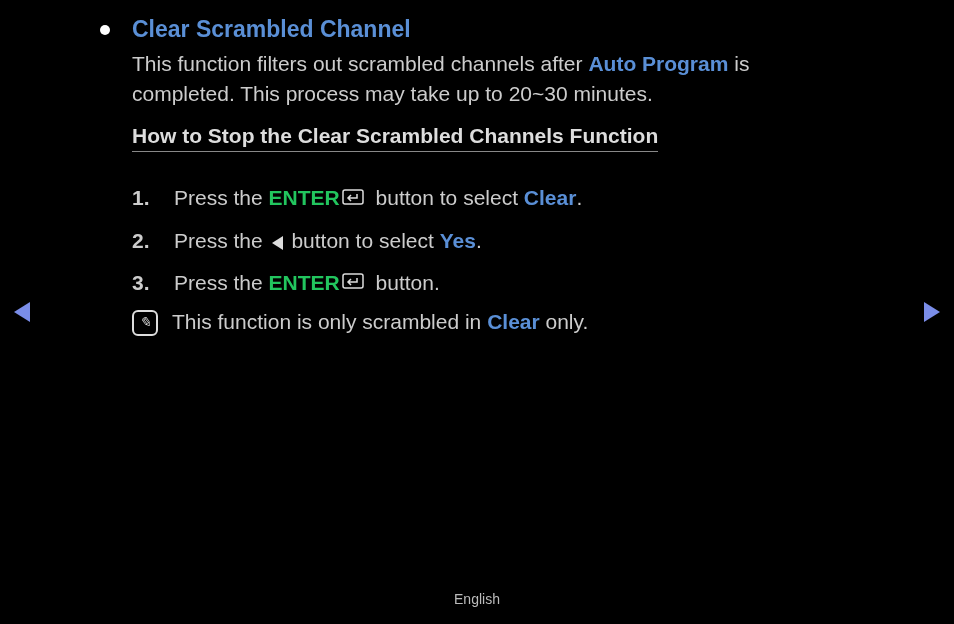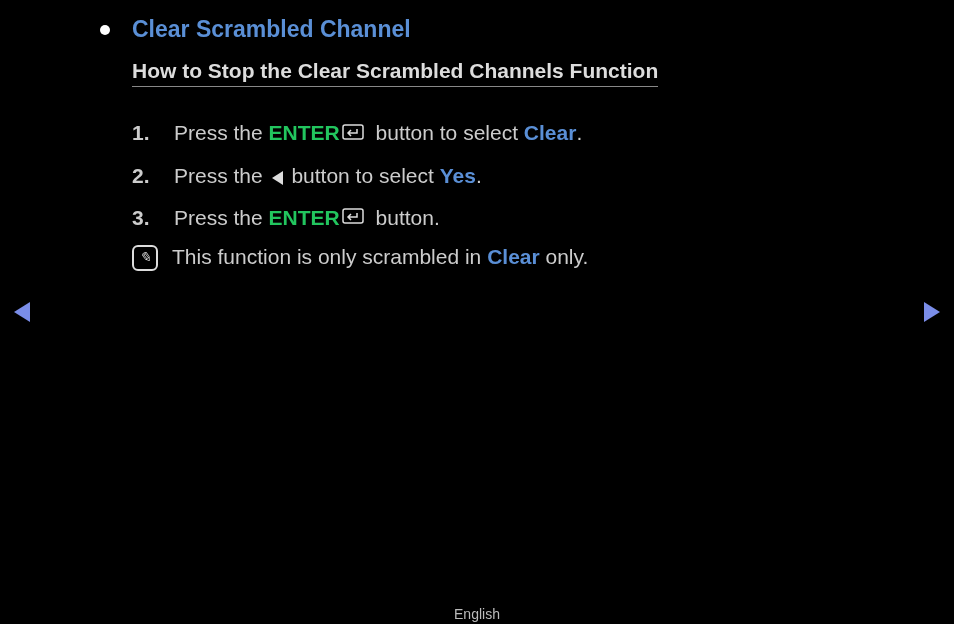--- a/index.html
+++ b/index.html
@@ -15,21 +15,21 @@
       font-family: Arial, Helvetica, sans-serif;
       position: relative;
       overflow: hidden;
     }
     .content {
       padding: 16px 100px 0 100px;
     }
     .title-row {
       display: flex;
       align-items: center;
-      margin-bottom: 16px;
+      margin-bottom: 6px;
     }
     .bullet {
       width: 10px;
       height: 10px;
       background: #fff;
       border-radius: 50%;
       margin-right: 22px;
       flex-shrink: 0;
     }
     .title {
@@ -143,34 +143,37 @@
       top: 302px;
       width: 0;
       height: 0;
       border-top: 10px solid transparent;
       border-bottom: 10px solid transparent;
       border-left: 16px solid #7a8de8;
       cursor: pointer;
     }
     .footer {
       position: absolute;
-      bottom: 2px;
+      bottom: 17px;
       width: 100%;
       text-align: center;
       font-size: 14px;
       color: #bbb;
     }
   </style>
 </head>
 <body>
 
 <div class="content">
   <div class="title-row">
     <div class="bullet"></div>
     <div class="title">Clear Scrambled Channel</div>
+  </div>
+  <div class="desc">
+    <span>This function filters out scrambled channels after </span><span class="hl">Auto Program</span><span> is completed. This process may take up to 20~30 minutes.</span>
   </div>
   <div class="section-heading">How to Stop the Clear Scrambled Channels Function</div>
   <div class="steps">
     <div class="step">
       <div class="step-num">1.</div>
       <div class="step-text">
         <span>Press the </span><span class="bold">ENTER</span><span class="enter-icon"><svg width="26" height="18" viewBox="0 0 26 18">
               <rect x="1" y="1" width="20" height="14" rx="2" fill="none" stroke="#ddd" stroke-width="1.5"></rect>
               <path d="M 15 5 L 15 9 L 7 9 M 9 6 L 6 9 L 9 12" fill="none" stroke="#ddd" stroke-width="1.5"></path>
             </svg></span><span> button to select </span><span class="hl">Clear</span><span>.</span>

